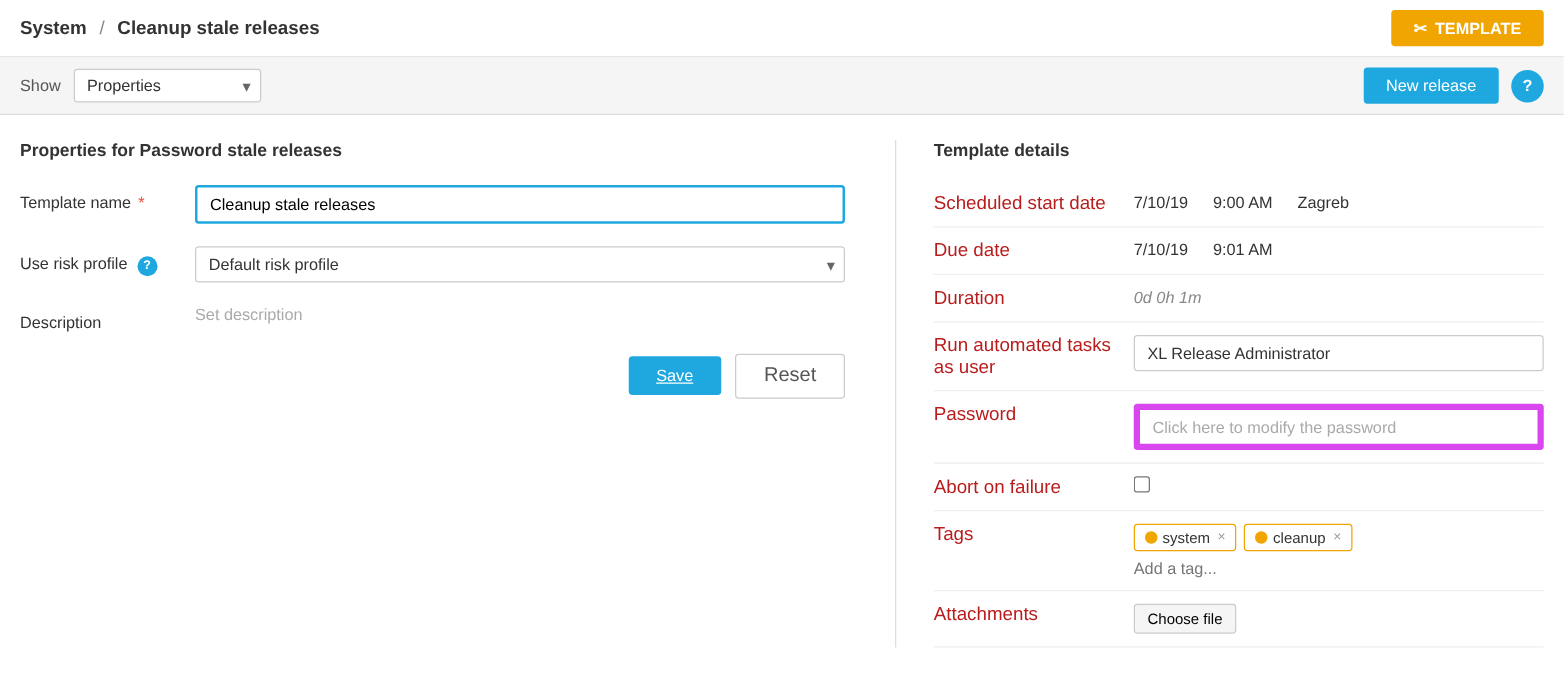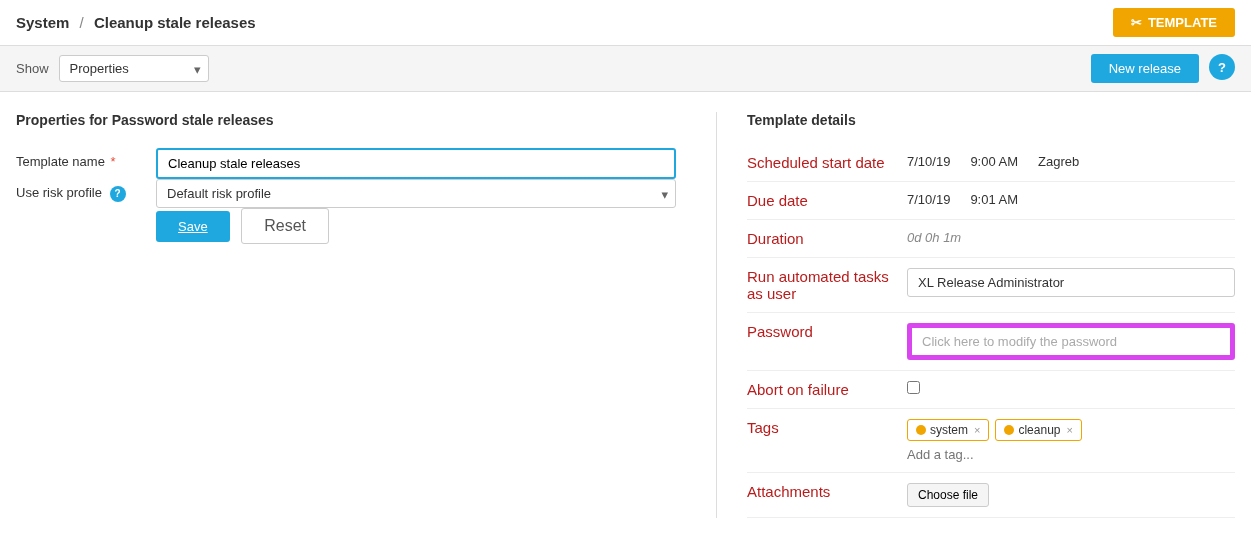--- a/index.html
+++ b/index.html
@@ -37,21 +37,21 @@
     
     .toolbar-bar {
       display: flex;
       align-items: center;
       justify-content: space-between;
       padding: 8px 16px;
       background: #f5f5f5;
       border-bottom: 1px solid #ddd;
     }
     .toolbar-left { display: flex; align-items: center; gap: 10px; }
-    .toolbar-right { display: flex; align-items: flex-start; gap: 10px; padding-left: 17px; }
+    .toolbar-right { display: flex; align-items: center; gap: 10px; padding-left: 17px; }
     .show-label { font-size: 13px; color: #555; }
     .select-wrapper {
       position: relative;
       display: inline-block;
     }
     .select-wrapper select {
       appearance: none;
       -webkit-appearance: none;
       background: #fff;
       border: 1px solid #ccc;
@@ -110,20 +110,22 @@
     .panel-title {
       font-size: 14px;
       font-weight: bold;
       margin-bottom: 20px;
       color: #333;
     }
 
     .form-row {
       display: flex;
       align-items: flex-start;
+      margin-bottom: 18px;
+      justify-content: flex-end;
     }
     .form-label {
       width: 140px;
       font-size: 13px;
       color: #333;
       padding-top: 6px;
       flex-shrink: 0;
     }
     .required-star { color: #e74c3c; margin-left: 2px; }
     .form-control-wrap { flex: 1; }
@@ -361,20 +363,26 @@
         <div class="select-control-wrap">
           <select class="select-full">
             <option>Default risk profile</option>
             <option>High risk</option>
             <option>Low risk</option>
           </select>
         </div>
       </div>
     </div>
 
+    <div class="form-row">
+      <div class="form-label">Description</div>
+      <div class="form-control-wrap">
+        <span class="desc-placeholder">Set description</span>
+      </div>
+    </div>
 
     <div class="form-row">
       <div style="width:140px; flex-shrink:0;"></div>
       <div>
         <button class="btn-save">Save</button>
         <button class="btn-reset">Reset</button>
       </div>
     </div>
   </div>
 

